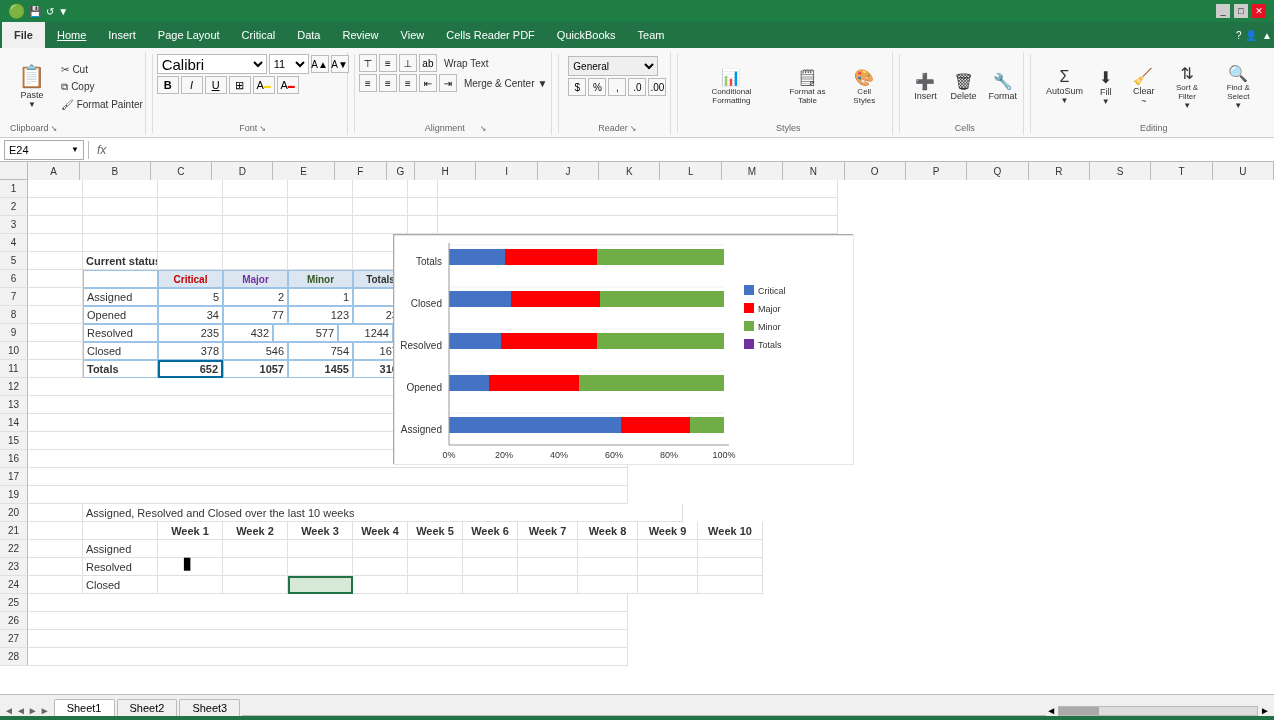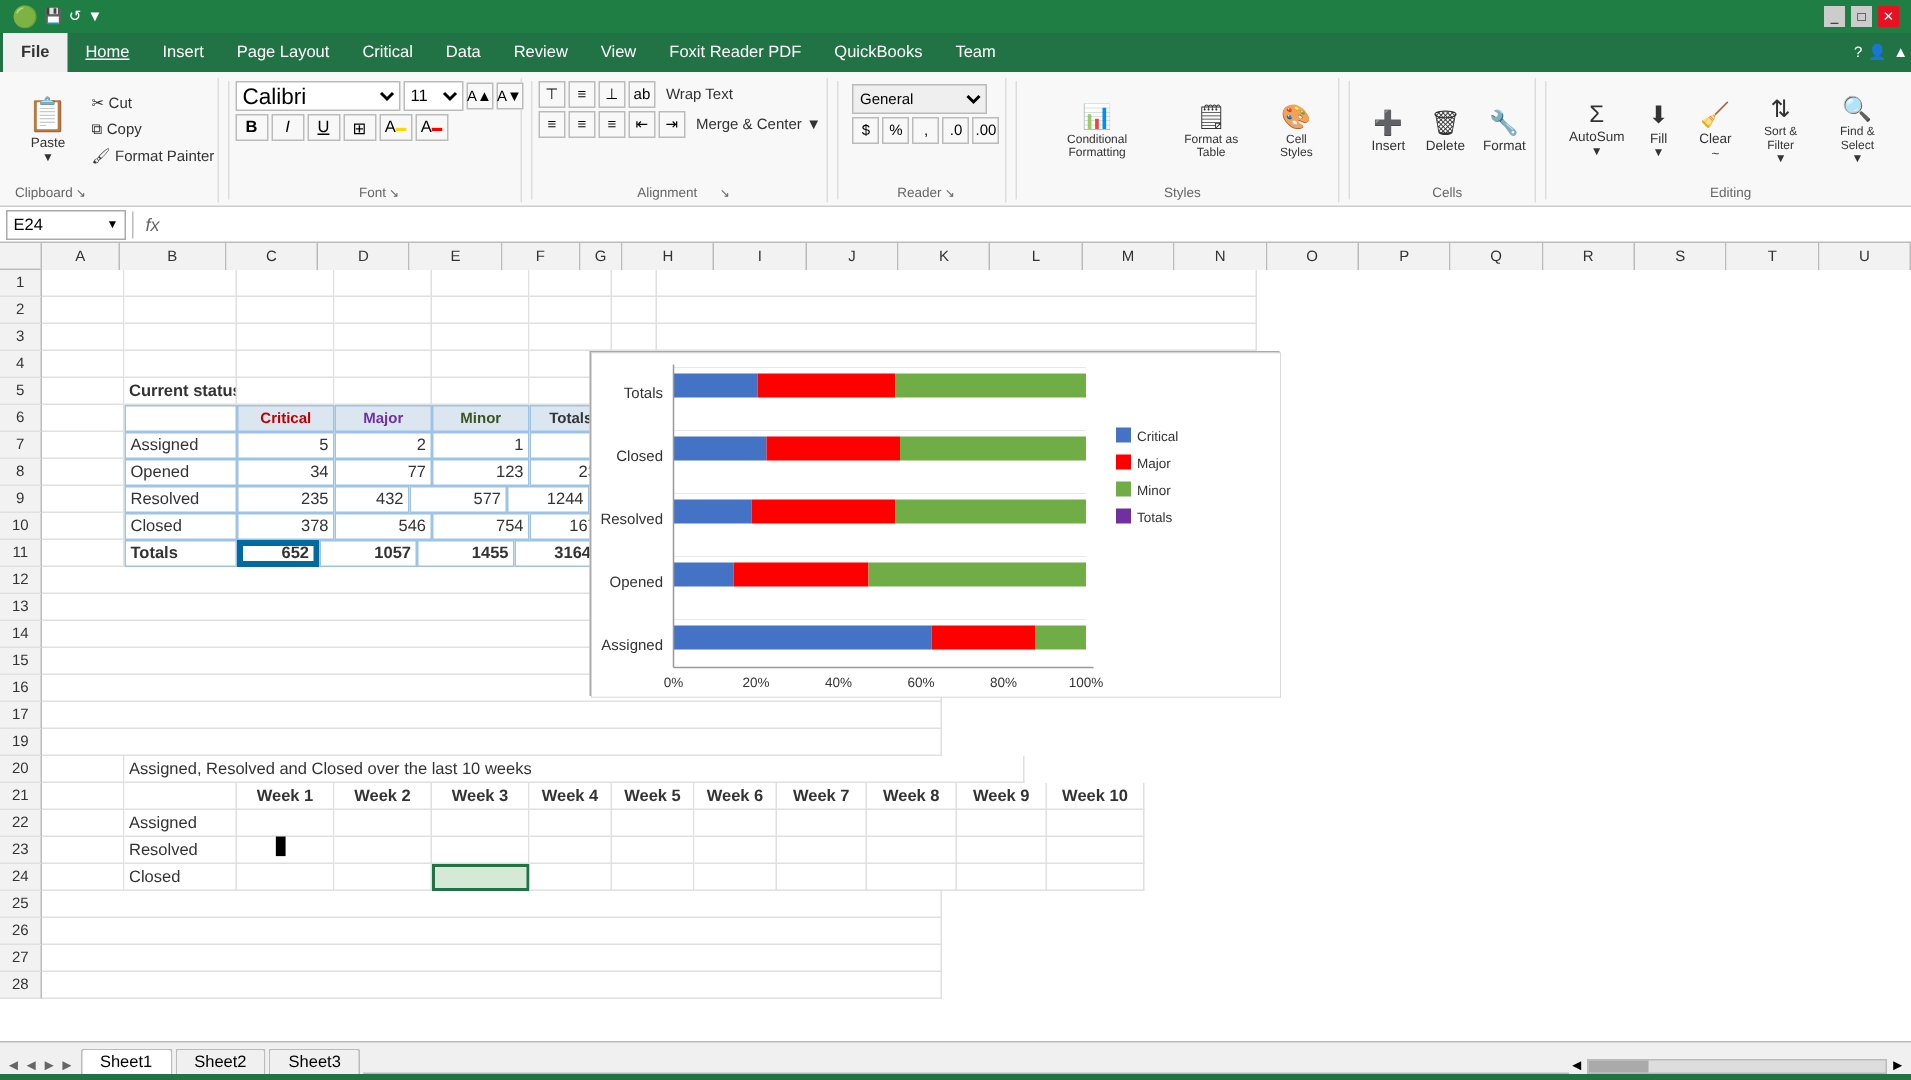--- a/index.html
+++ b/index.html
@@ -276,21 +276,21 @@
 
 <div class="menu-bar">
   <div class="menu-file">File</div>
   <div class="menu-item" style="text-decoration:underline;">Home</div>
   <div class="menu-item">Insert</div>
   <div class="menu-item">Page Layout</div>
   <div class="menu-item">Critical</div>
   <div class="menu-item">Data</div>
   <div class="menu-item">Review</div>
   <div class="menu-item">View</div>
-  <div class="menu-item">Foxit Reader PDF</div>
+  <div class="menu-item">Cells Reader PDF</div>
   <div class="menu-item">QuickBooks</div>
   <div class="menu-item">Team</div>
   <div style="flex:1;"></div>
   <div style="display:flex;align-items:center;gap:4px;color:white;font-size:10px;">
     <span>?</span>
     <span>👤</span>
     <span>▲</span>
   </div>
 </div>
 
@@ -656,21 +656,21 @@
       <div class="cell cell-right" style="width:65px;border:1px solid #9dc3e6;">754</div>
       <div class="cell cell-right" style="width:55px;border:1px solid #9dc3e6;">1678</div>
       <div class="cell" style="width:30px;"></div>
       <div class="cell" style="width:400px;"></div>
     </div>
 
     <div class="grid-row">
       <div class="row-num">11</div>
       <div class="cell" style="width:55px;"></div>
       <div class="cell cell-bold" style="width:75px;border:1px solid #9dc3e6;">Totals</div>
-      <div class="cell cell-right cell-bold" style="width:55px;border:4px solid #0369a1;">652</div>
+      <div class="cell cell-right cell-bold" style="width:65px;border:2px solid #0369a1;">652</div>
       <div class="cell cell-right cell-bold" style="width:65px;border:1px solid #9dc3e6;">1057</div>
       <div class="cell cell-right cell-bold" style="width:65px;border:1px solid #9dc3e6;">1455</div>
       <div class="cell cell-right cell-bold" style="width:55px;border:1px solid #9dc3e6;">3164</div>
       <div class="cell" style="width:30px;"></div>
       <div class="cell" style="width:400px;"></div>
     </div>
 
     <div class="grid-row">
         <div class="row-num">12</div>
         <div class="cell" style="width:600px;"></div>

